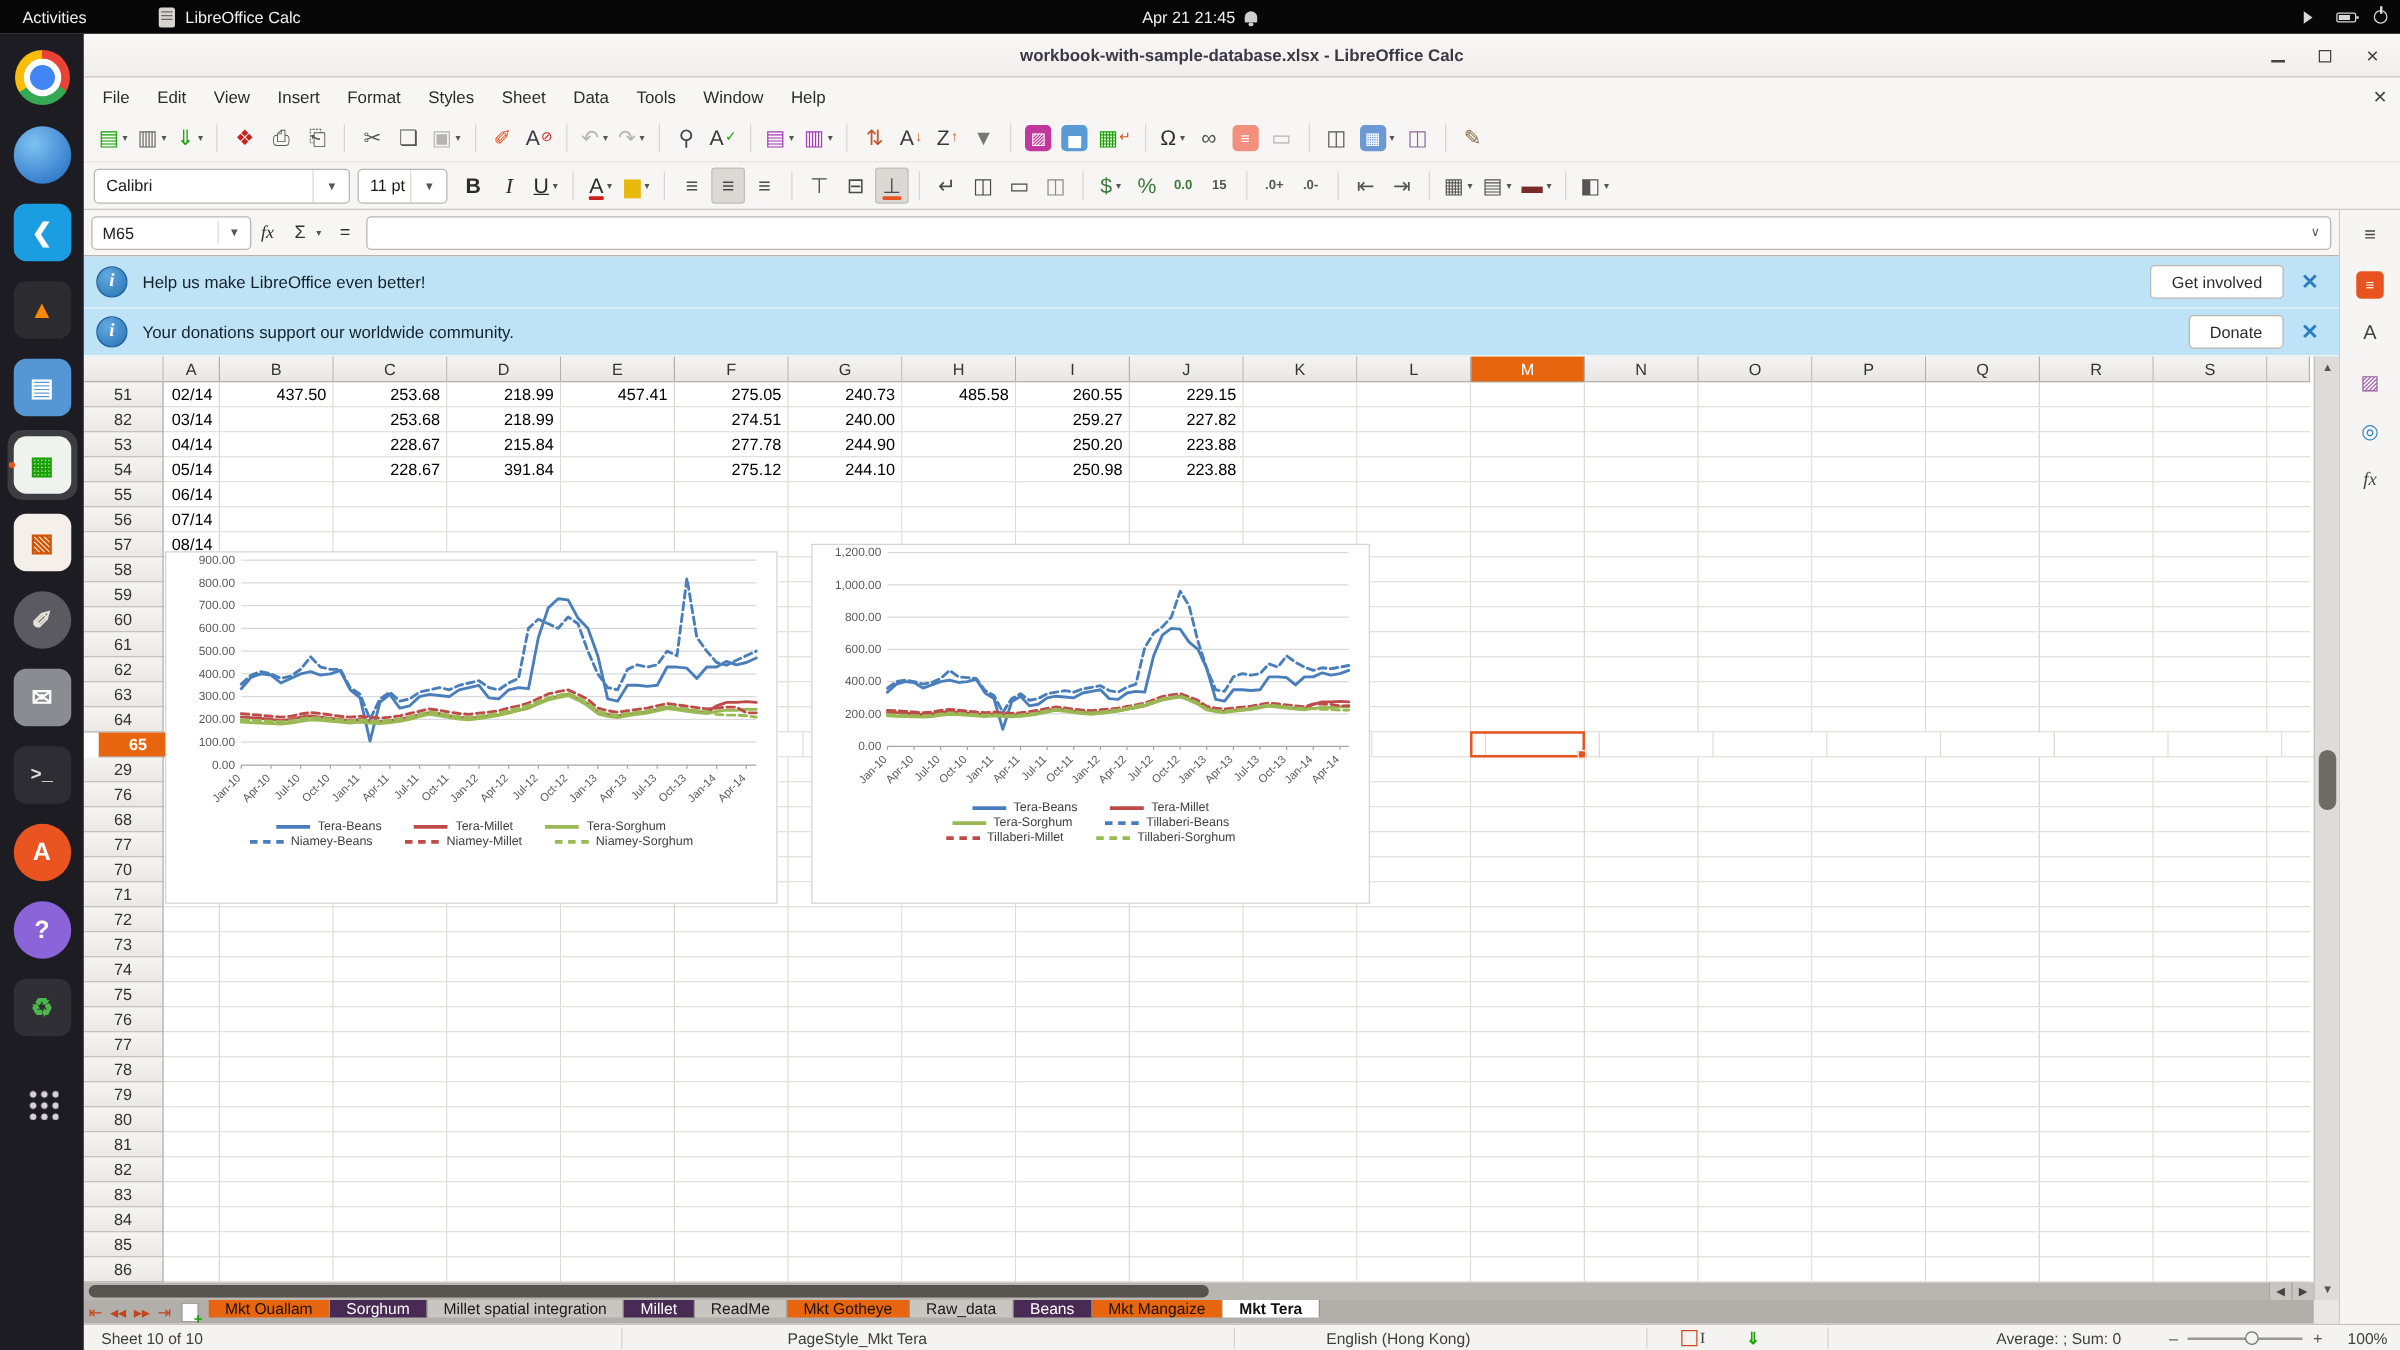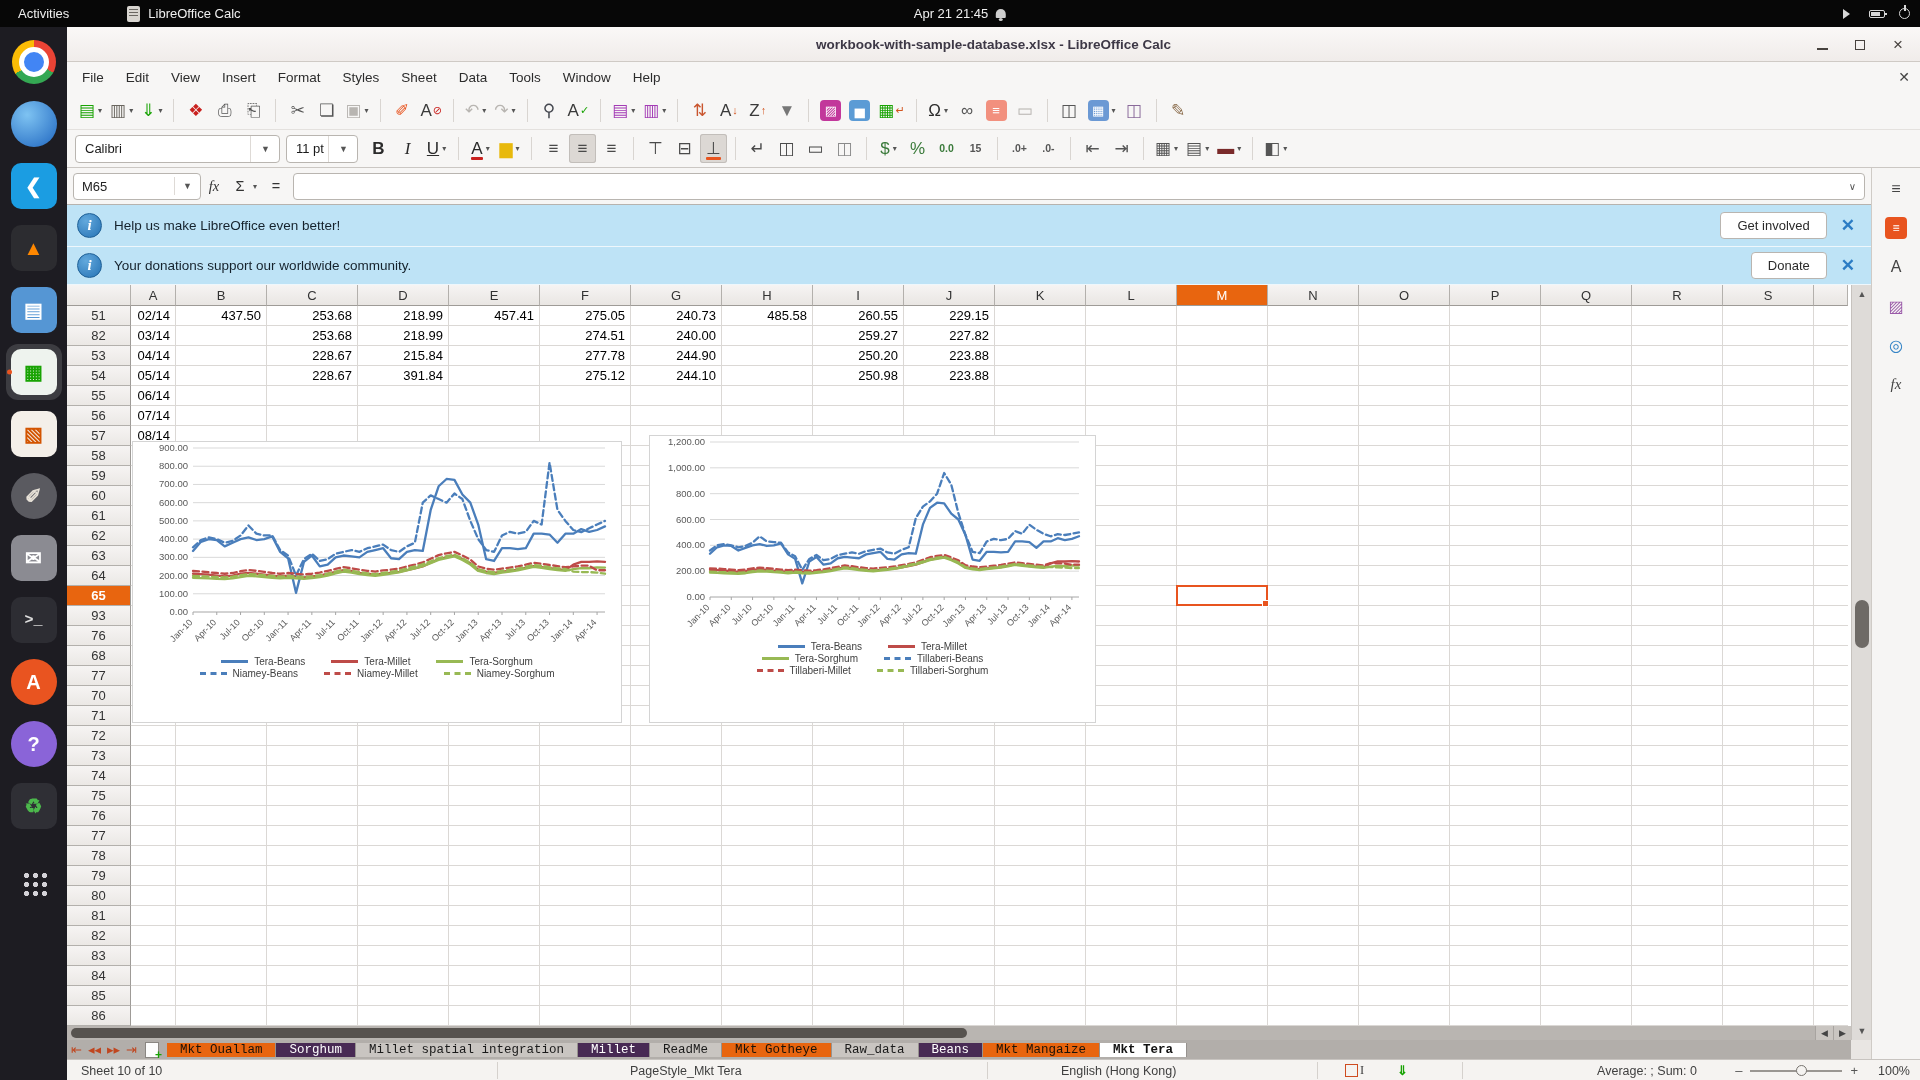--- a/index.html
+++ b/index.html
@@ -84,21 +84,21 @@
   .info-close { margin:0 6px 0 14px; color:#2b7cc4; font-size:17px; font-weight:bold; }
 
   
   .grid-region { position:absolute; left:67px; top:285px; width:1784px; height:741px; background:#fff; z-index:10; }
   .colhdr-row { display:flex; height:21px; }
   .colhdr, .corner { background:linear-gradient(#f6f4f3,#e9e6e3); border-right:1px solid #b3b0ac; border-bottom:1px solid #9e9b97; font-size:13px; color:#333; display:flex; align-items:center; justify-content:center; flex:none; }
   .corner { width:64px; }
   .colhdr.sel { background:#e8650f; color:#fff; }
   .grid-row { display:flex; height:20px; }
   .rowhdr { width:64px; flex:none; background:linear-gradient(#f6f4f3,#ebe8e5); border-right:1px solid #9e9b97; border-bottom:1px solid #b3b0ac; font-size:13px; color:#333; display:flex; align-items:center; justify-content:center; }
-  .rowhdr.sel { background:#e8650f; color:#fff; font-weight:bold; }
+  .rowhdr.sel { background:#e8650f; color:#fff; font-weight:bold;margin-left:12px; }
   .cell { flex:none; border-right:1px solid #dbd8d5; border-bottom:1px solid #dbd8d5; font-size:13px; color:#000; display:flex; align-items:center; justify-content:flex-end; padding-right:5px; background:#fff; overflow:hidden; }
   .cell-cursor { position:absolute; border:2px solid #e8541f; z-index:30; }
   .cell-cursor::after { content:""; position:absolute; right:-3px; bottom:-3px; width:5px; height:5px; background:#e8541f; border:1px solid #fff; }
 
   
   .chart { position:absolute; background:#fff; border:1px solid #d4d4d4; z-index:25; display:flex; flex-direction:column; }
   #chart1 { left:132px; top:441px; width:490px; height:282px; }
   #chart2 { left:649px; top:435px; width:447px; height:288px; }
   .chart-title { text-align:center; color:#5b6878; font-size:16px; padding-top:9px; height:30px; flex:none; }
   .chart svg { display:block; }
@@ -981,21 +981,21 @@
       <div class="cell" style="width: 91px;"></div>
       <div class="cell" style="width: 91px;"></div>
       <div class="cell" style="width: 91px;"></div>
       <div class="cell" style="width: 91px;"></div>
       <div class="cell" style="width: 91px;"></div>
       <div class="cell" style="width: 91px;"></div>
       <div class="cell" style="width: 91px;"></div>
       <div class="cell" style="width: 34px; border-right: none;"></div>
     </div>
     <div class="grid-row">
-      <div class="rowhdr">93</div>
+      <div class="rowhdr">29</div>
       <div class="cell" style="width: 45px;"></div>
       <div class="cell" style="width: 91px;"></div>
       <div class="cell" style="width: 91px;"></div>
       <div class="cell" style="width: 91px;"></div>
       <div class="cell" style="width: 91px;"></div>
       <div class="cell" style="width: 91px;"></div>
       <div class="cell" style="width: 91px;"></div>
       <div class="cell" style="width: 91px;"></div>
       <div class="cell" style="width: 91px;"></div>
       <div class="cell" style="width: 91px;"></div>
@@ -1674,21 +1674,21 @@
 </div>
 
 <div class="tabbar">
   <span class="tab-nav">
     <span>⇤</span>
     <span>◂◂</span>
     <span>▸▸</span>
     <span>⇥</span>
   </span>
   <span class="add-sheet"></span>
-  <span id="tabs" style="display:flex;align-items:center;font-family:Liberation Mono, monospace;">
+  <span id="tabs" style="display:flex;align-items:flex-start;">
       <span class="tab" style="background: rgb(232, 101, 15); color: rgb(28, 18, 8);">Mkt Ouallam</span>
       <span class="tab" style="background: rgb(72, 42, 84); color: rgb(255, 255, 255);">Sorghum</span>
       <span class="tab" style="background: rgb(201, 197, 193); color: rgb(26, 26, 26);">Millet spatial integration</span>
       <span class="tab" style="background: rgb(72, 42, 84); color: rgb(255, 255, 255);">Millet</span>
       <span class="tab" style="background: rgb(201, 197, 193); color: rgb(26, 26, 26);">ReadMe</span>
       <span class="tab" style="background: rgb(232, 101, 15); color: rgb(28, 18, 8);">Mkt Gotheye</span>
       <span class="tab" style="background: rgb(201, 197, 193); color: rgb(26, 26, 26);">Raw_data</span>
       <span class="tab" style="background: rgb(72, 42, 84); color: rgb(255, 255, 255);">Beans</span>
       <span class="tab" style="background: rgb(232, 101, 15); color: rgb(28, 18, 8);">Mkt Mangaize</span>
       <span class="tab active">Mkt Tera</span>

